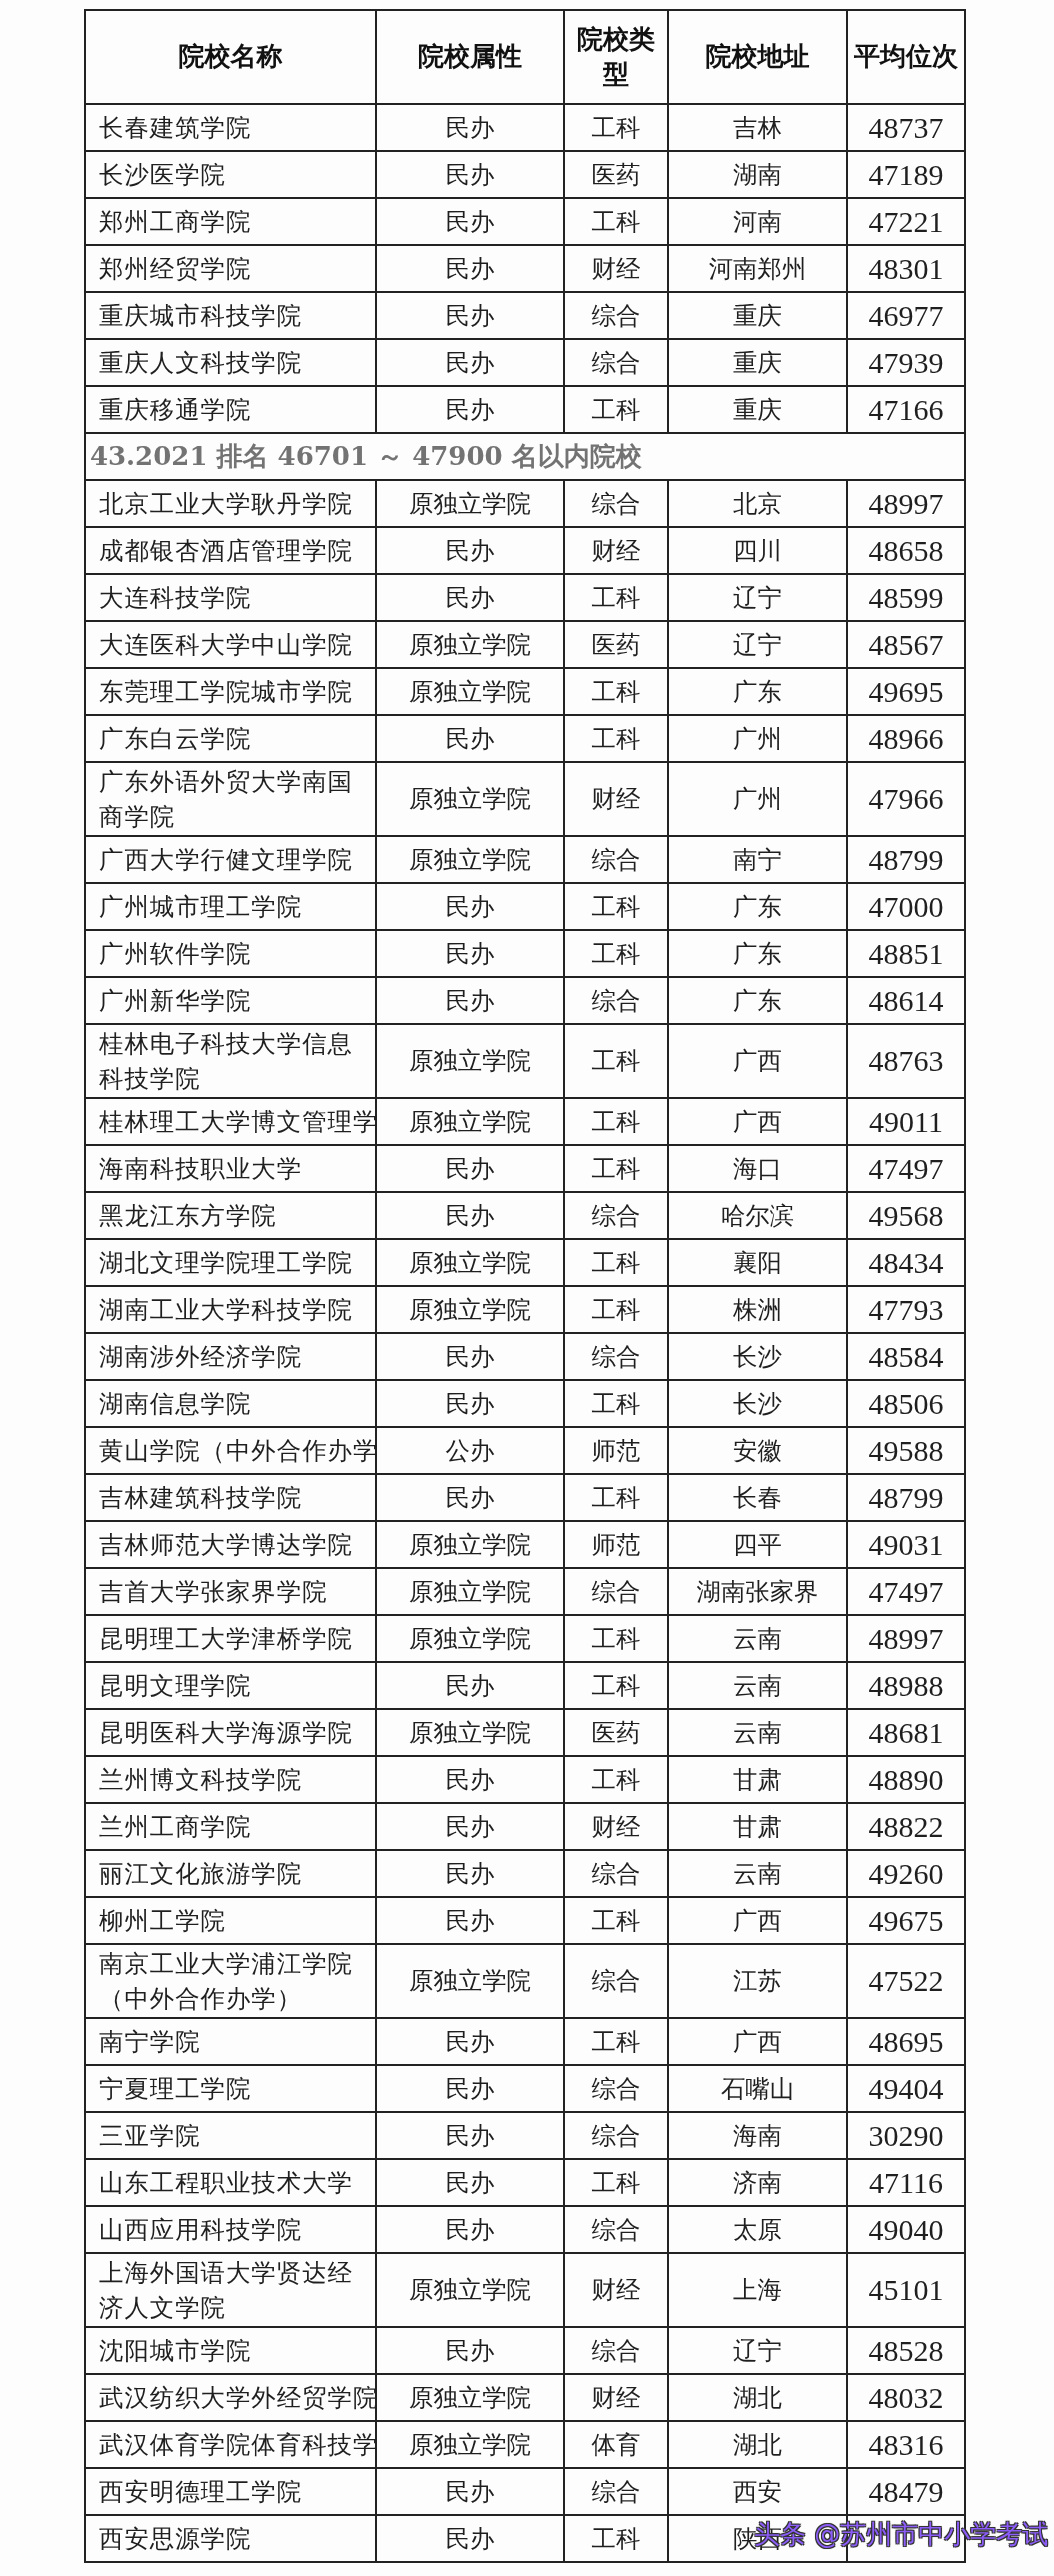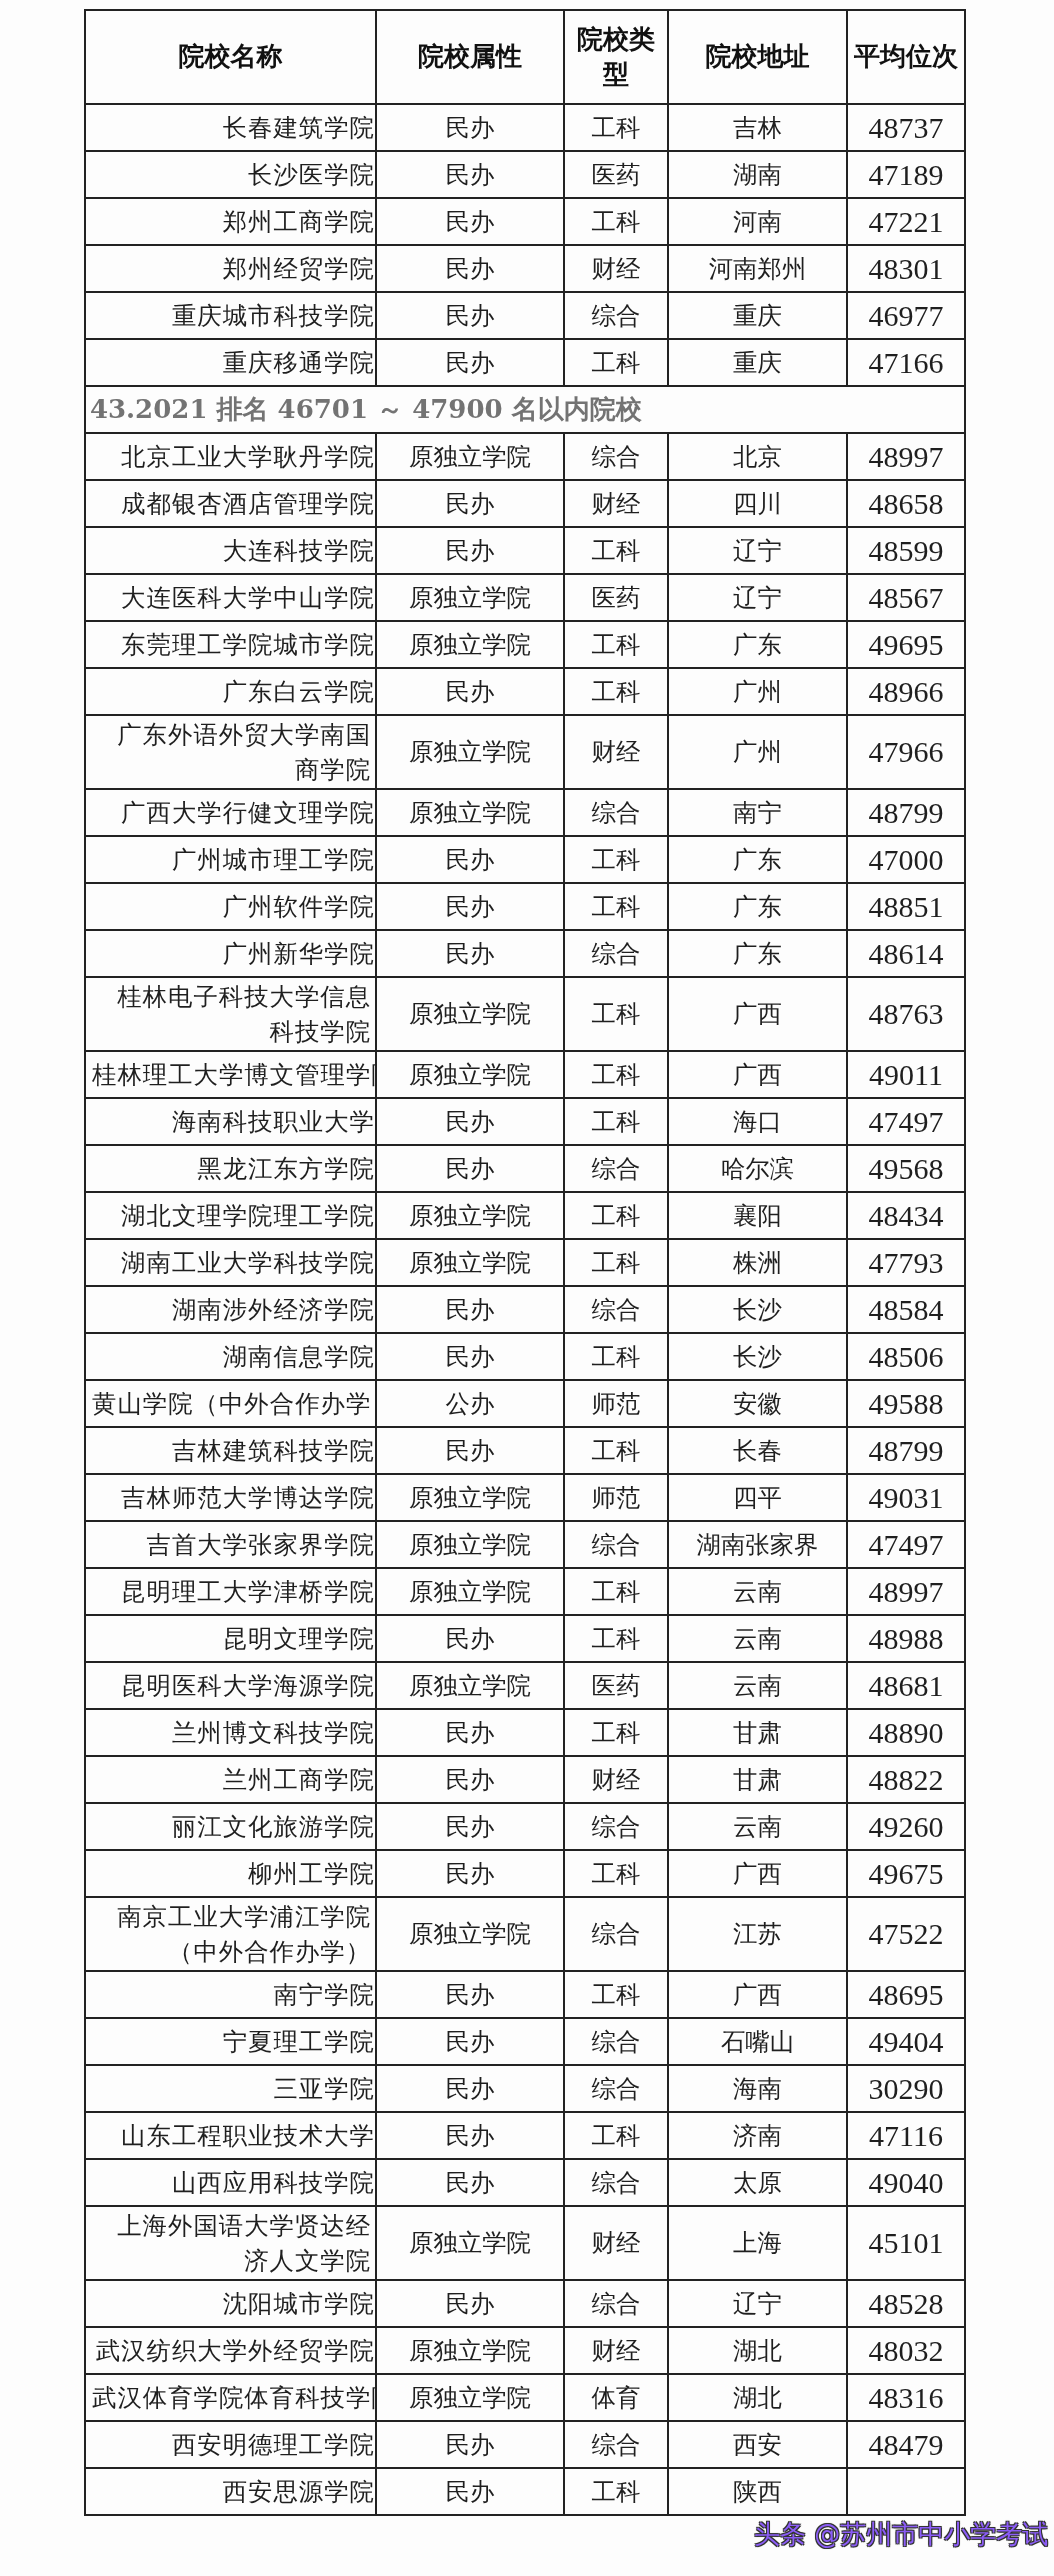--- a/index.html
+++ b/index.html
@@ -32,21 +32,21 @@
     color: #111;
     letter-spacing: 0px;
   }
   table.rank td {
     height: 45px;
     font-size: 24.4px;
     line-height: 29px;
     text-align: center;
     white-space: nowrap;
   }
-  table.rank td.name { text-align: right; padding-left: 6px; letter-spacing: 1px; }
+  table.rank td.name { text-align: left; padding-left: 13px; letter-spacing: 1px; }
   table.rank tr.tall td { height: 72px; }
   table.rank tr.tall td.name { white-space: normal; line-height: 35px; word-break: break-all; padding-right: 3.9px; }
   table.rank td.num { font-family: "Liberation Serif", "DejaVu Serif", serif; font-size: 30px; }
   table.rank tr.section td {
     height: 45px;
     text-align: left;
     padding-left: 3.9px;
     font-family: "DejaVu Serif", "Liberation Serif", serif;
     font-weight: bold;
     font-size: 26px;
@@ -112,20 +112,27 @@
           <td class="num">48301</td>
         </tr>
         <tr>
           <td class="name">重庆城市科技学院</td>
           <td>民办</td>
           <td>综合</td>
           <td>重庆</td>
           <td class="num">46977</td>
         </tr>
         <tr>
+          <td class="name">重庆人文科技学院</td>
+          <td>民办</td>
+          <td>综合</td>
+          <td>重庆</td>
+          <td class="num">47939</td>
+        </tr>
+        <tr>
           <td class="name">重庆移通学院</td>
           <td>民办</td>
           <td>工科</td>
           <td>重庆</td>
           <td class="num">47166</td>
         </tr>
       </tbody>
     <tbody>
       <tr class="section">
         <td colspan="5">43.2021 排名 46701 ～ 47900 名以内院校</td>

